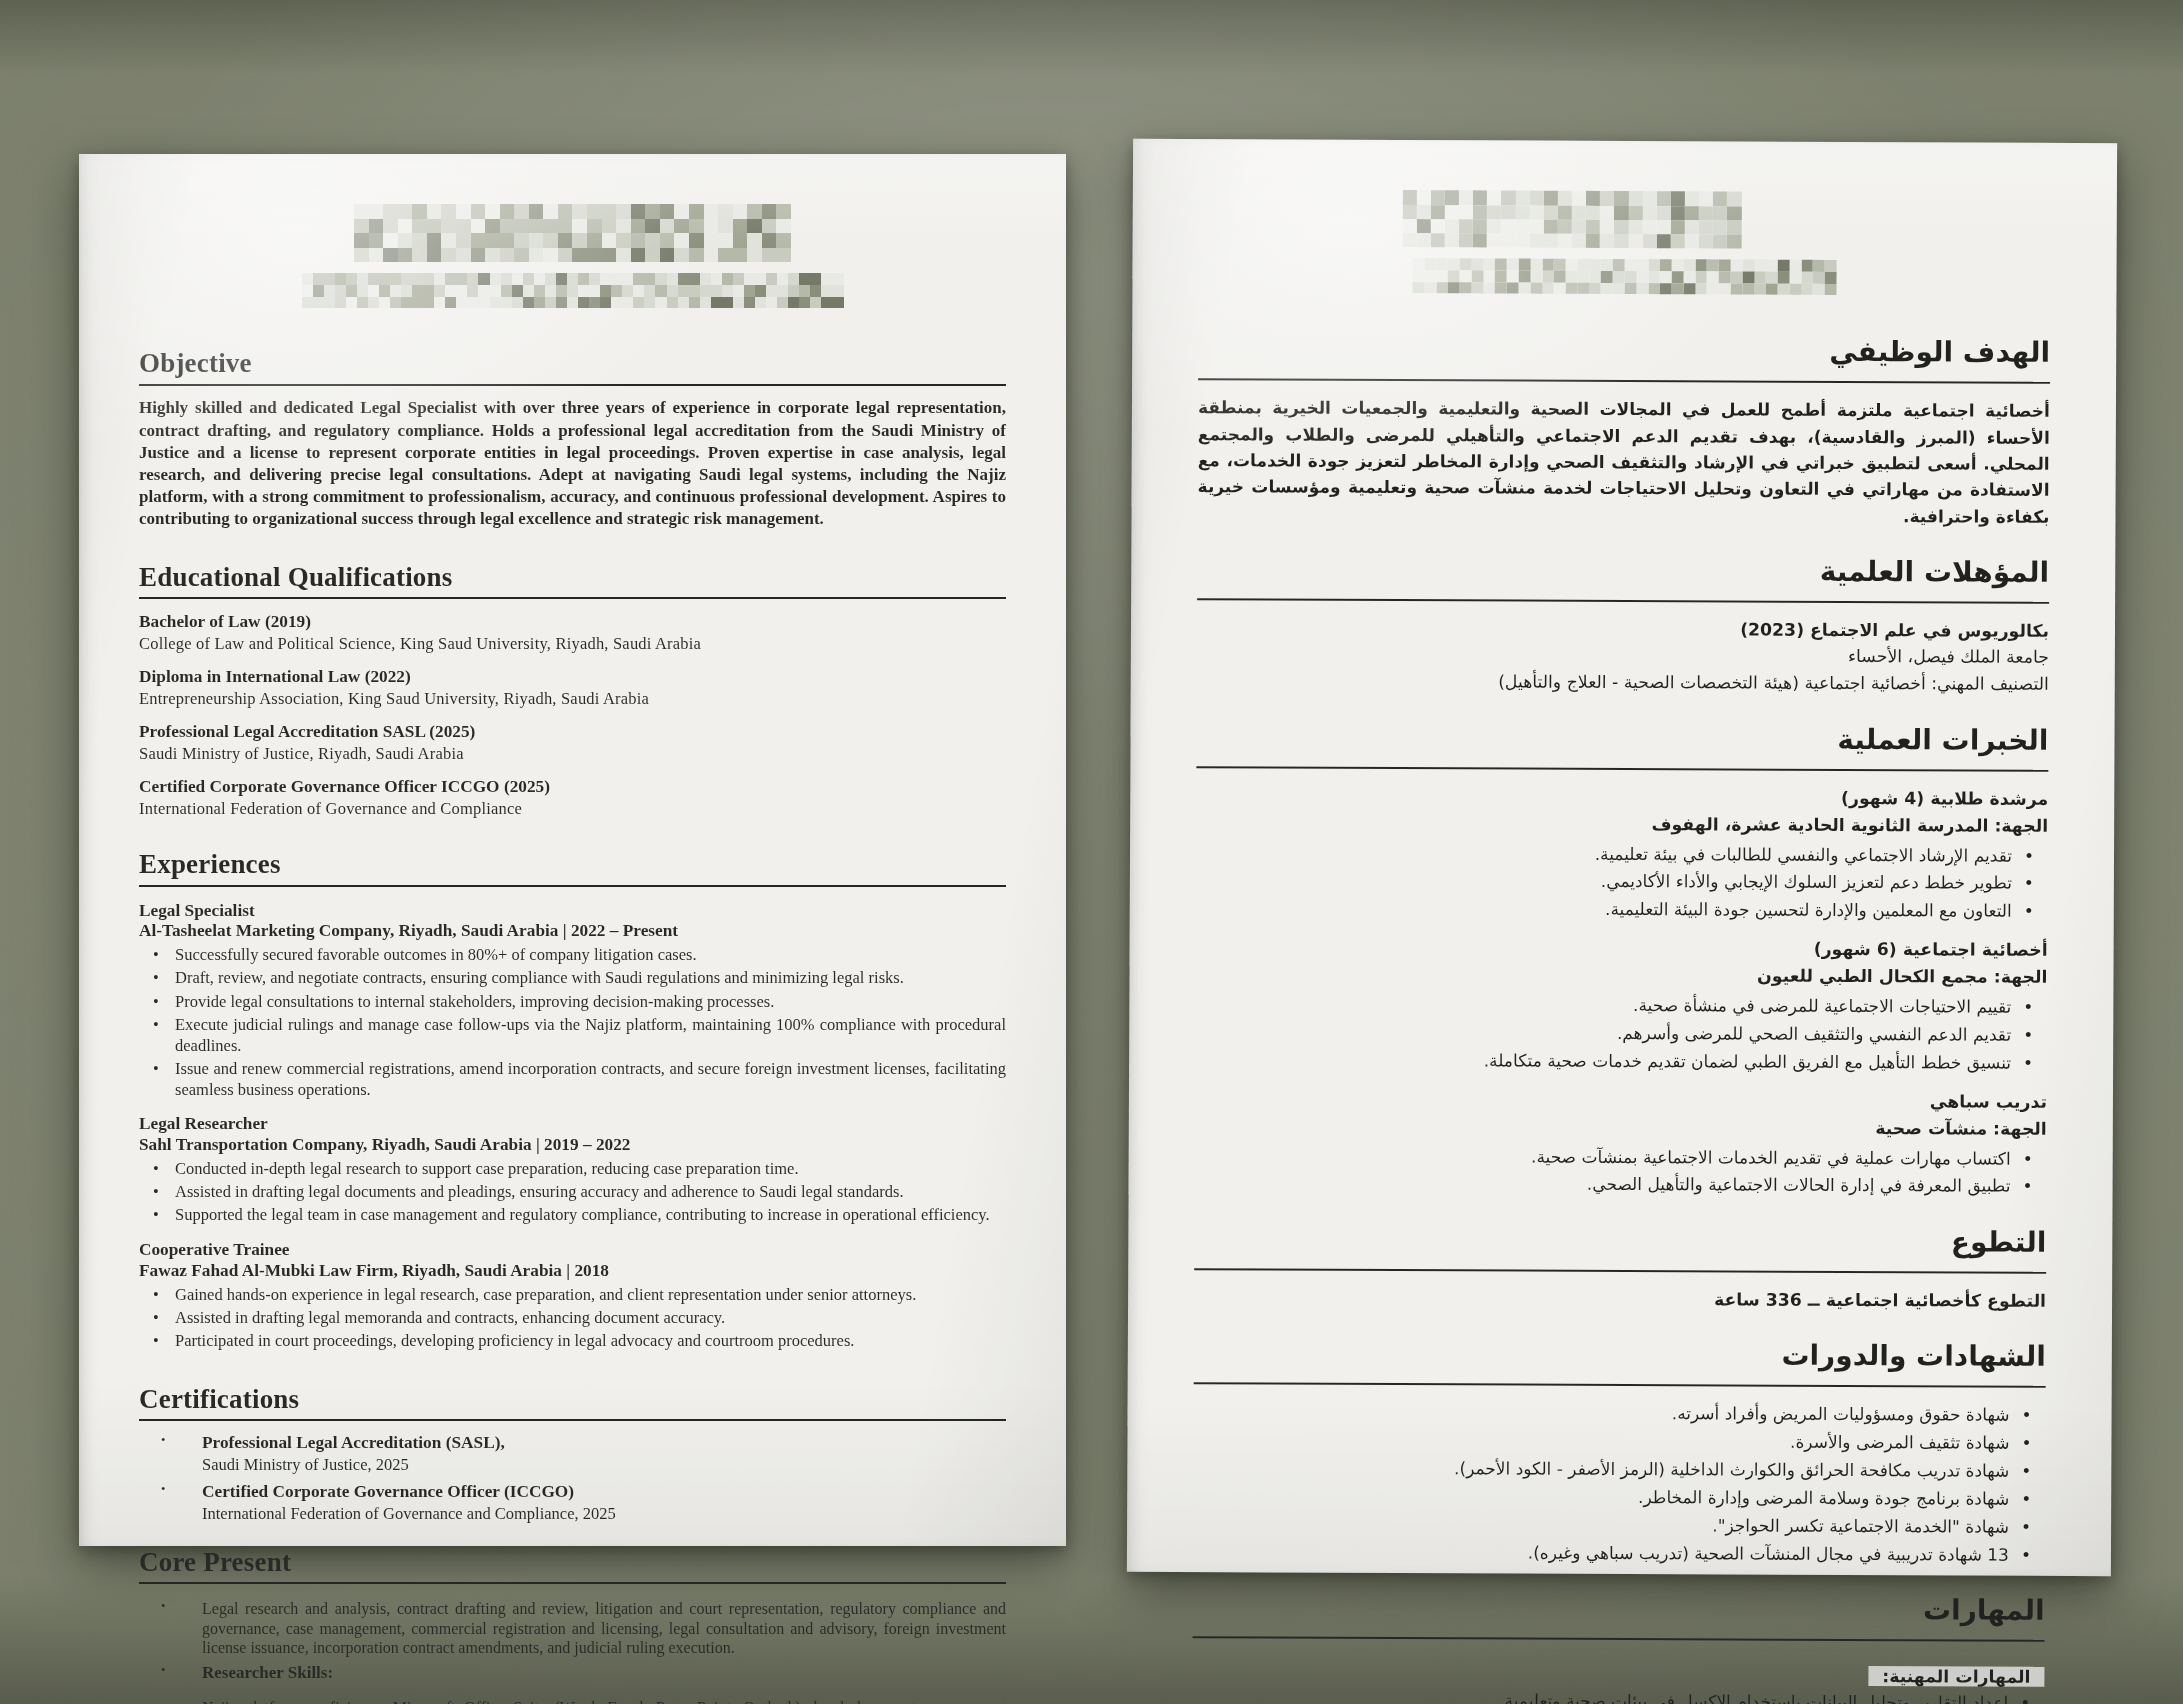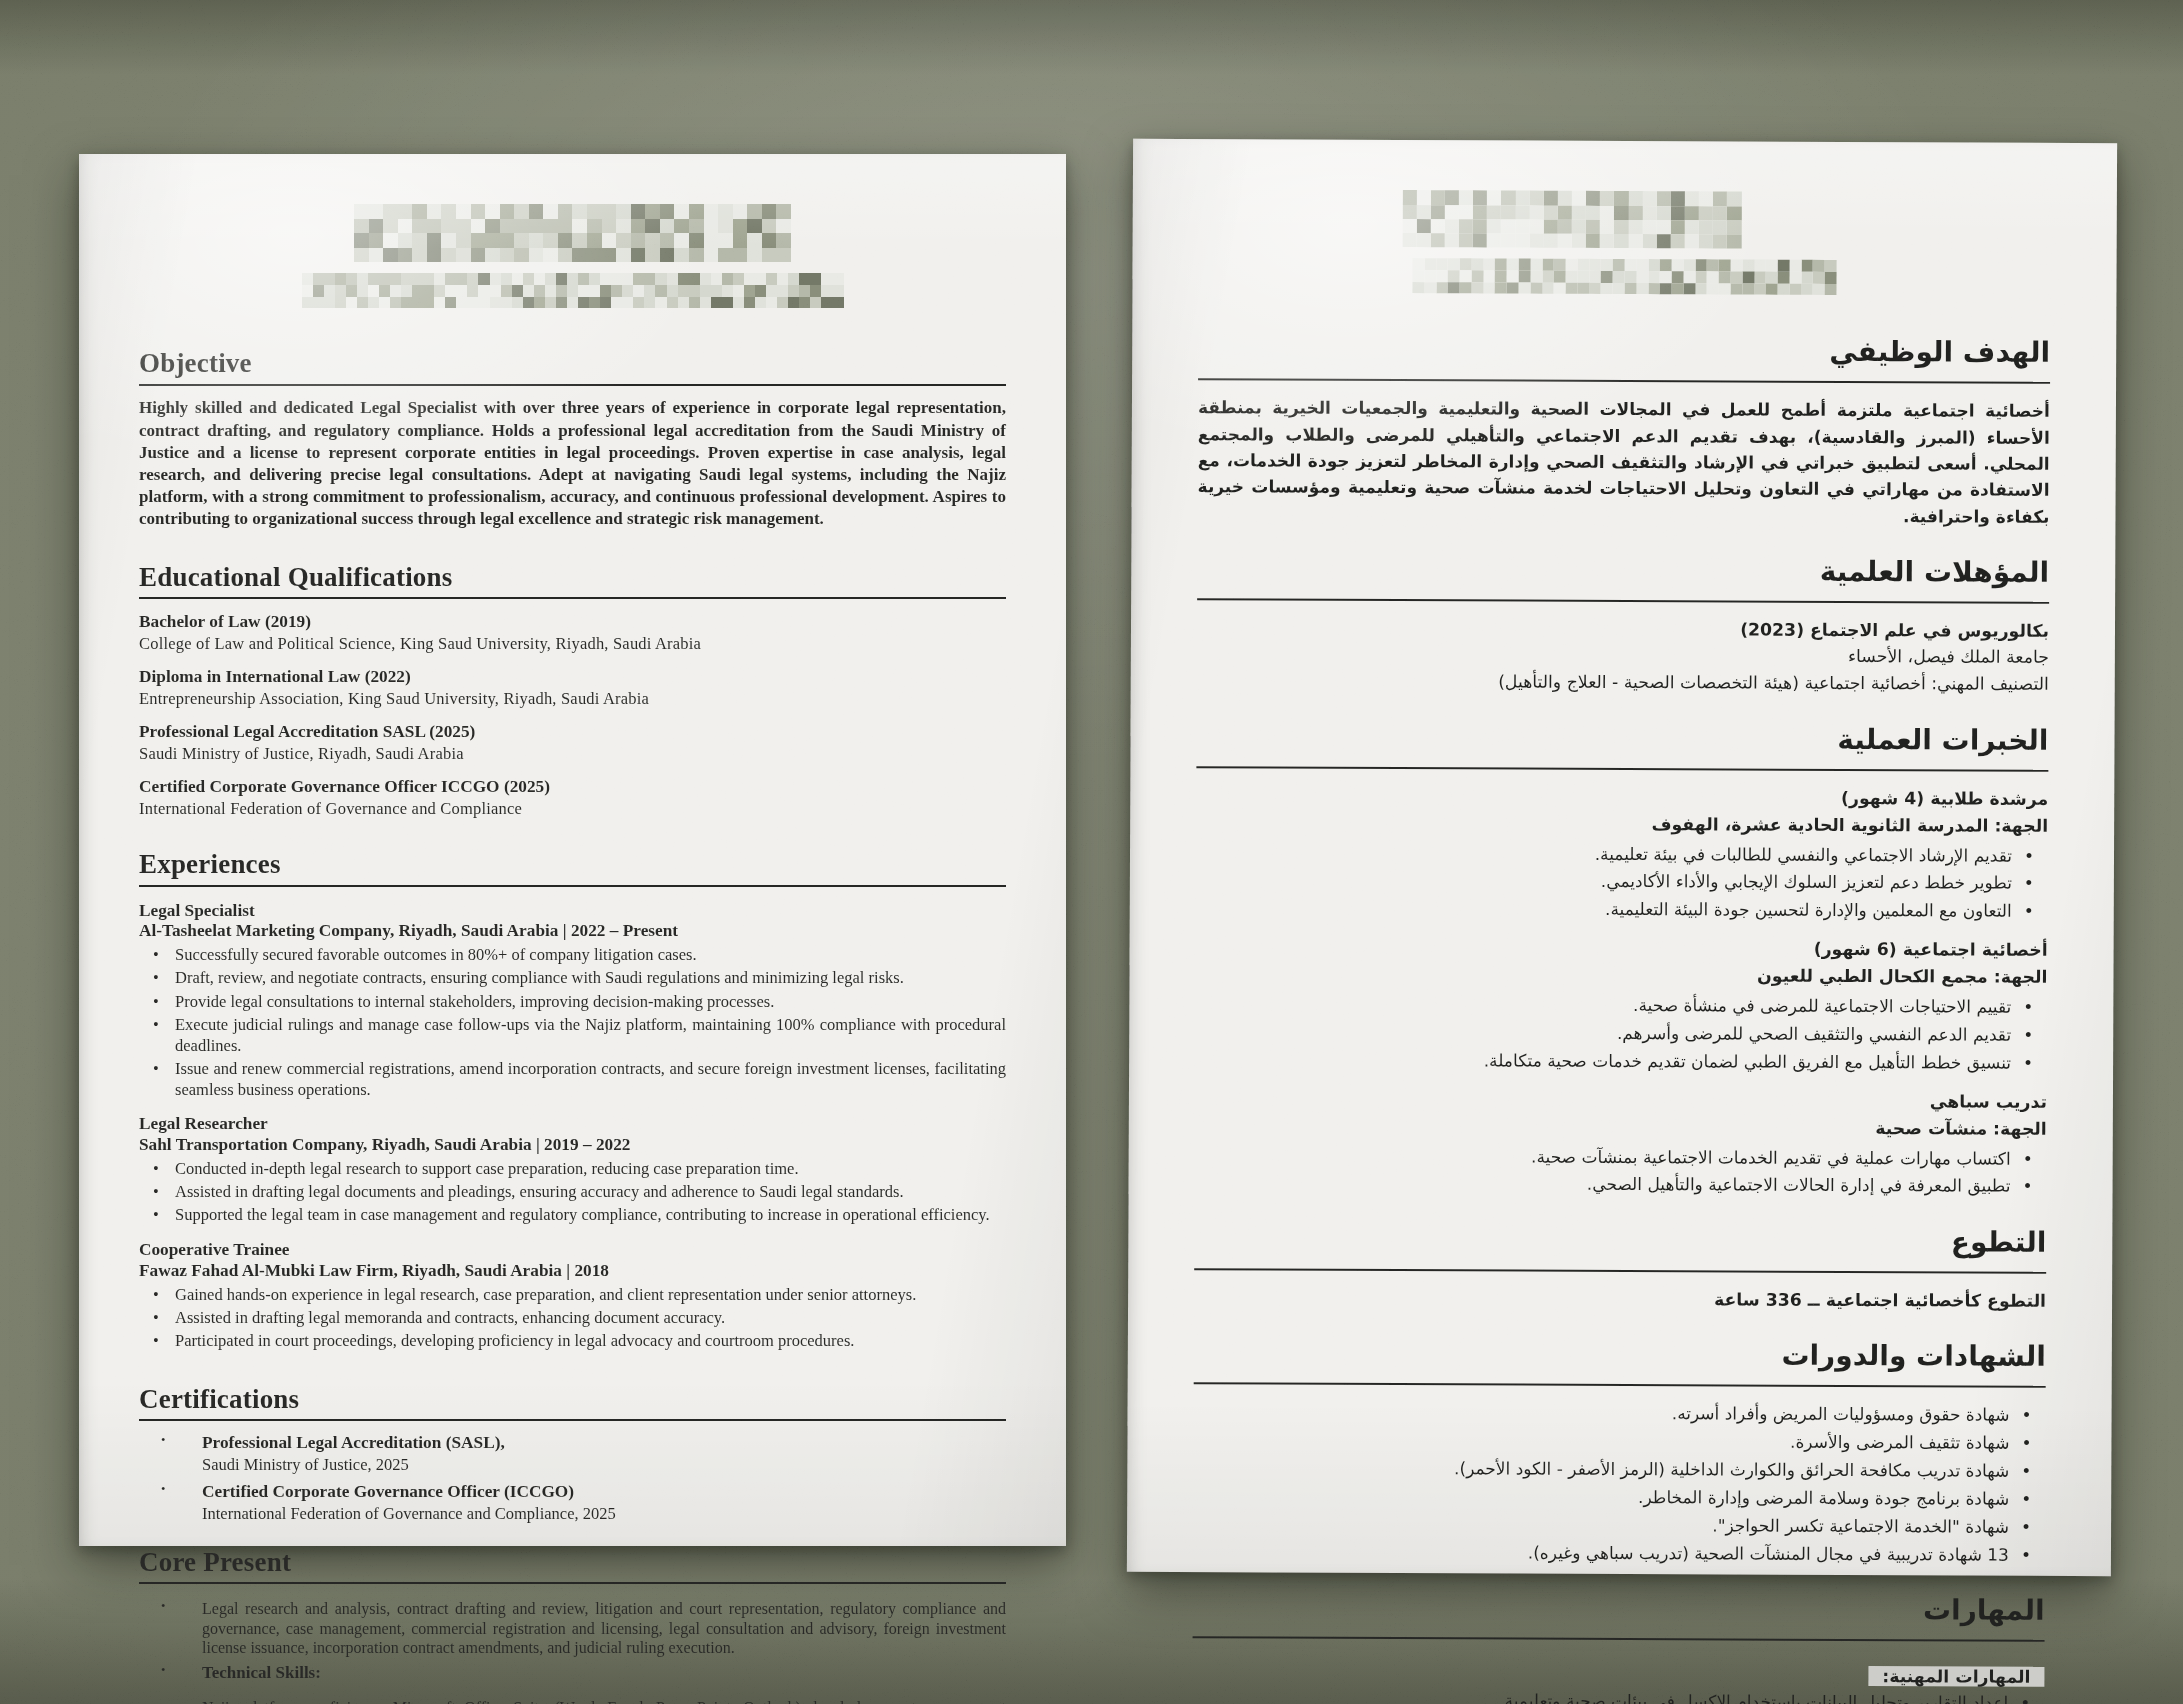--- a/index.html
+++ b/index.html
@@ -456,21 +456,21 @@
 
     <section class="sec-core">
       <h2 class="h-en">Core Present</h2>
       <ul class="skill-list">
 
           <li>
             <div class="skill-text">Legal research and analysis, contract drafting and review, litigation and court representation, regulatory compliance and governance, case management, commercial registration and licensing, legal consultation and advisory, foreign investment license issuance, incorporation contract amendments, and judicial ruling execution.</div>
           </li>
 
           <li>
-            <div class="skill-label">Technical Skills:</div>
+            <div class="skill-label">Researcher Skills:</div>
             <div class="skill-text">Najiz platform proficiency, Microsoft Office Suite (Word, Excel, PowerPoint, Outlook), legal document management systems, contract management tools, regulatory compliance systems, and legal research databases.</div>
           </li>
 
         </ul>
     </section>
   </div>
 
   <div class="page page-ar">
     <div class="mosaic ar-name-mosaic" style="grid-template-columns: repeat(24, 1fr); grid-template-rows: repeat(4, 1fr);">
         <div style="background: rgb(208, 211, 202);"></div>

